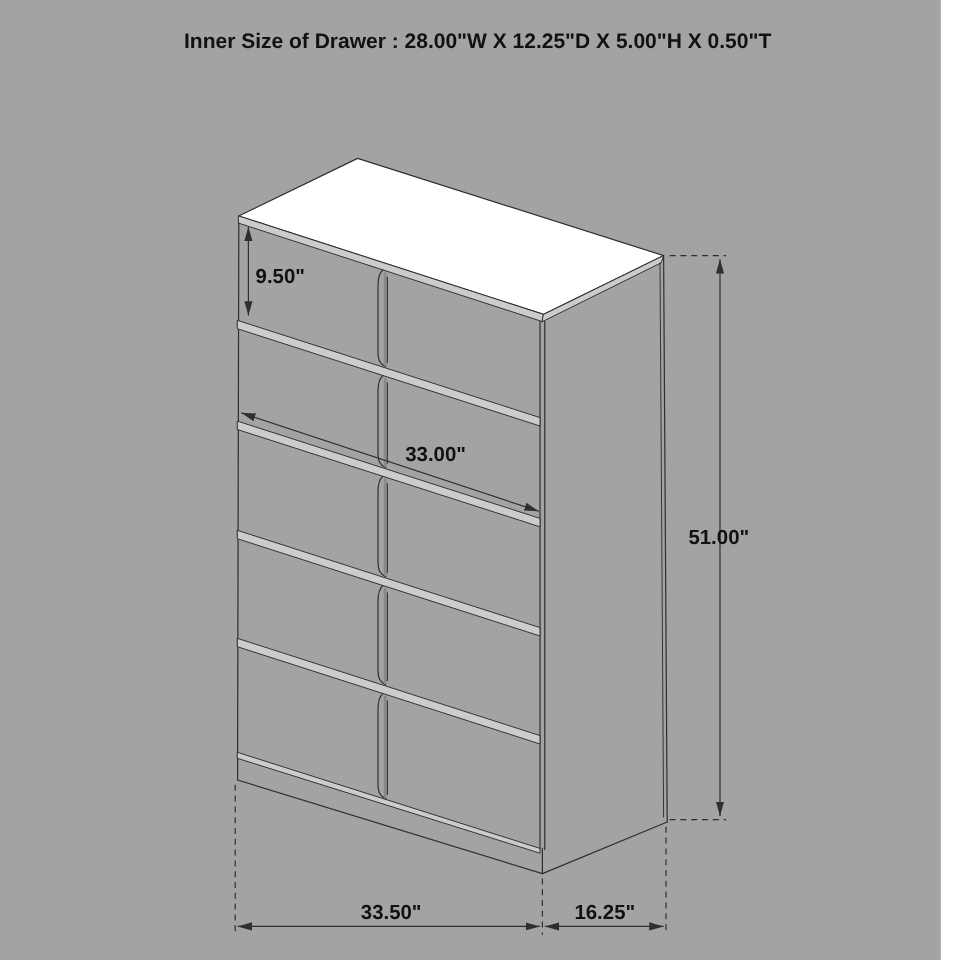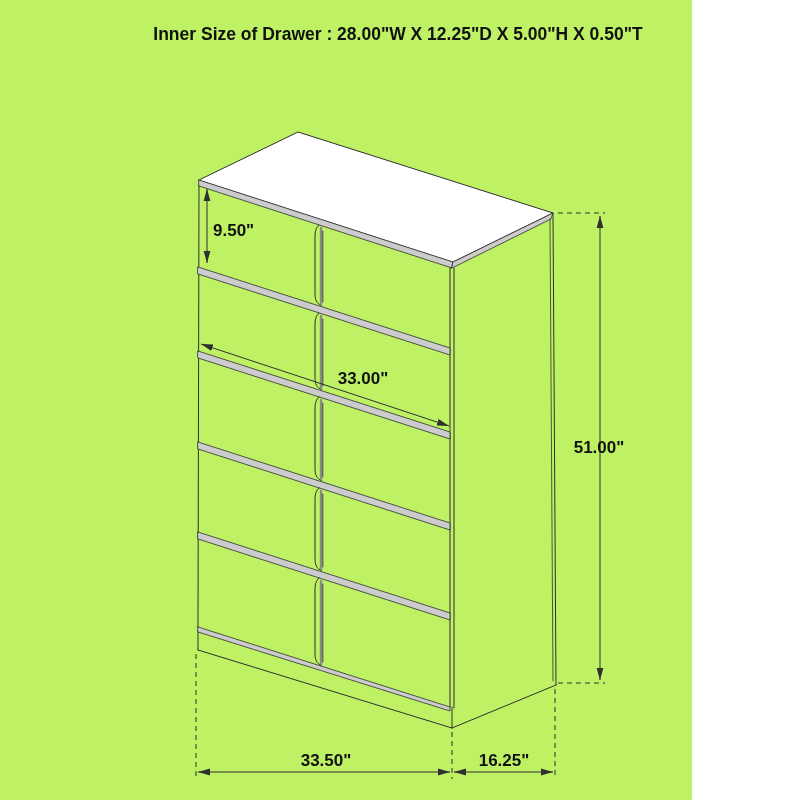--- a/index.html
+++ b/index.html
@@ -6,23 +6,23 @@
     margin: 0;
     padding: 0;
     background: #ffffff;
     width: 800px;
     height: 800px;
     overflow: hidden;
     font-family: "Liberation Sans", sans-serif;
   }
   .canvas {
     position: relative;
-    width: 692px;
+    width: 784px;
     height: 800px;
-    background: #bef264;
+    background: #a3a3a3;
   }
   svg { display: block; }
   .dim-label {
     font-family: "Liberation Sans", sans-serif;
     font-weight: bold;
     font-size: 17px;
     fill: #111111;
   }
   .title-label {
     font-family: "Liberation Sans", sans-serif;

